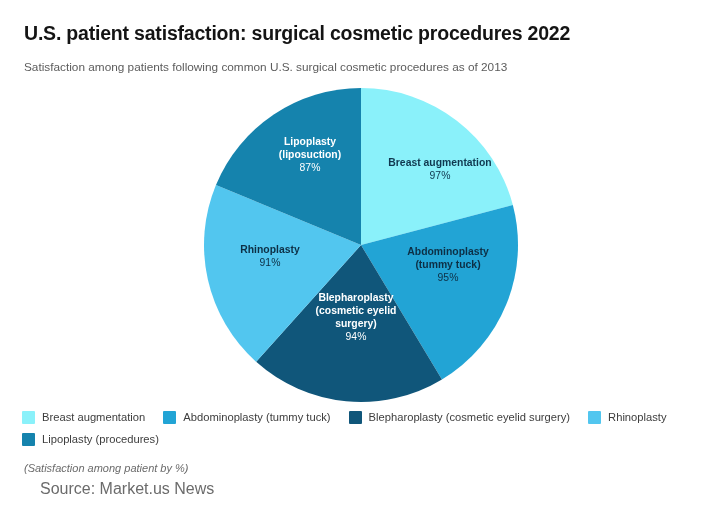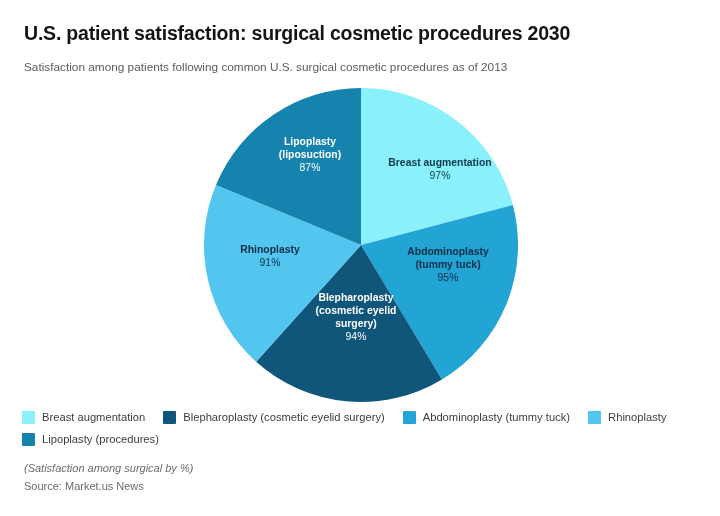--- a/index.html
+++ b/index.html
@@ -96,30 +96,31 @@
     left: 24px;
     top: 462px;
   }
   .footnote-unit {
     font-size: 11px;
     font-style: italic;
     color: #6b6b6b;
     margin-bottom: 6px;
   }
   .footnote-source {
-    font-size: 11px;
+    font-size: 16px;
     color: #6b6b6b;
+    margin-left: 16px;
   }
 </style>
 </head>
 <body>
 
 <div class="page">
 
-  <div class="chart-title">U.S. patient satisfaction: surgical cosmetic procedures 2030</div>
+  <div class="chart-title">U.S. patient satisfaction: surgical cosmetic procedures 2022</div>
   <div class="chart-subtitle">Satisfaction among patients following common U.S. surgical cosmetic procedures as of 2013</div>
 
   <div class="pie-wrap">
     <svg class="pie-svg" width="720" height="325" viewBox="0 0 720 325">
       <g id="pie-slices">
           <path d="M 361 165 L 361.00 8.00 A 157 157 0 0 1 512.83 125.05 Z" fill="#8AF1FA"></path>
           <path d="M 361 165 L 512.83 125.05 A 157 157 0 0 1 441.94 299.53 Z" fill="#22A4D5"></path>
           <path d="M 361 165 L 441.94 299.53 A 157 157 0 0 1 256.16 281.86 Z" fill="#10567A"></path>
           <path d="M 361 165 L 256.16 281.86 A 157 157 0 0 1 215.95 104.92 Z" fill="#52C6EF"></path>
           <path d="M 361 165 L 215.95 104.92 A 157 157 0 0 1 361.00 8.00 Z" fill="#1583AD"></path>
@@ -142,35 +143,35 @@
         </g>
     </svg>
   </div>
 
   <div class="legend" id="legend">
       <div class="legend-item">
         <span class="legend-swatch" style="background: rgb(138, 241, 250);"></span>
         <span class="legend-label">Breast augmentation</span>
       </div>
       <div class="legend-item">
+        <span class="legend-swatch" style="background: rgb(34, 164, 213);"></span>
+        <span class="legend-label">Abdominoplasty (tummy tuck)</span>
+      </div>
+      <div class="legend-item">
         <span class="legend-swatch" style="background: rgb(16, 86, 122);"></span>
         <span class="legend-label">Blepharoplasty (cosmetic eyelid surgery)</span>
-      </div>
-      <div class="legend-item">
-        <span class="legend-swatch" style="background: rgb(34, 164, 213);"></span>
-        <span class="legend-label">Abdominoplasty (tummy tuck)</span>
       </div>
       <div class="legend-item">
         <span class="legend-swatch" style="background: rgb(82, 198, 239);"></span>
         <span class="legend-label">Rhinoplasty</span>
       </div>
       <div class="legend-item">
         <span class="legend-swatch" style="background: rgb(21, 131, 173);"></span>
         <span class="legend-label">Lipoplasty (procedures)</span>
       </div>
     </div>
 
   <div class="footnotes">
-    <div class="footnote-unit">(Satisfaction among surgical by %)</div>
+    <div class="footnote-unit">(Satisfaction among patient by %)</div>
     <div class="footnote-source">Source: Market.us News</div>
   </div>
 
 </div>
 
 </body></html>

